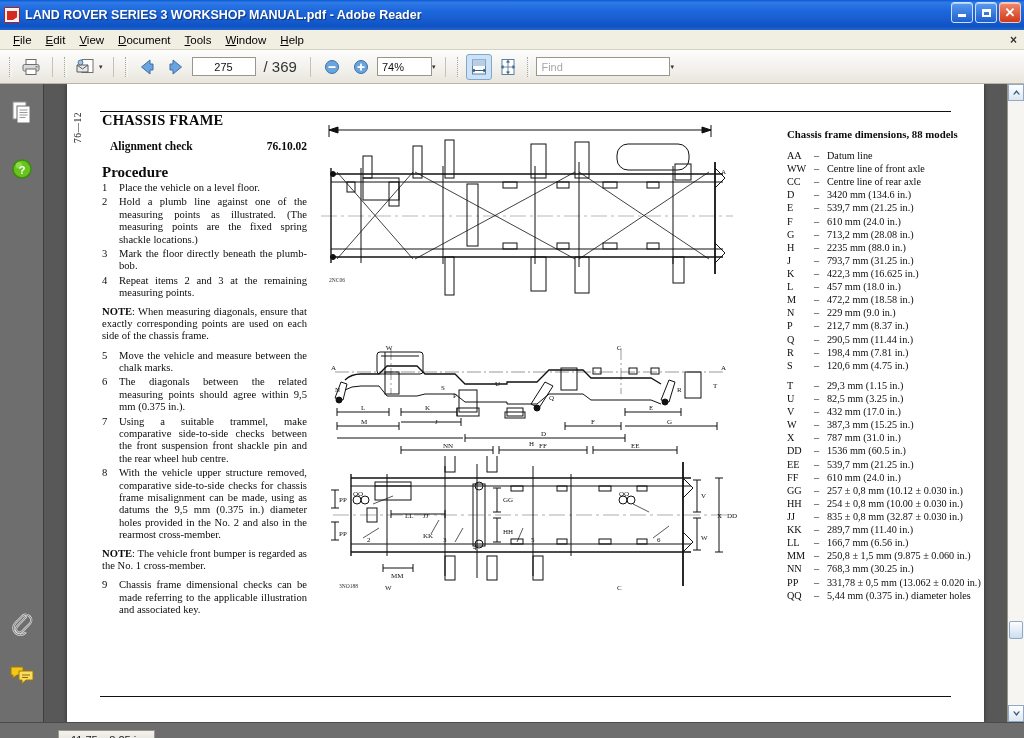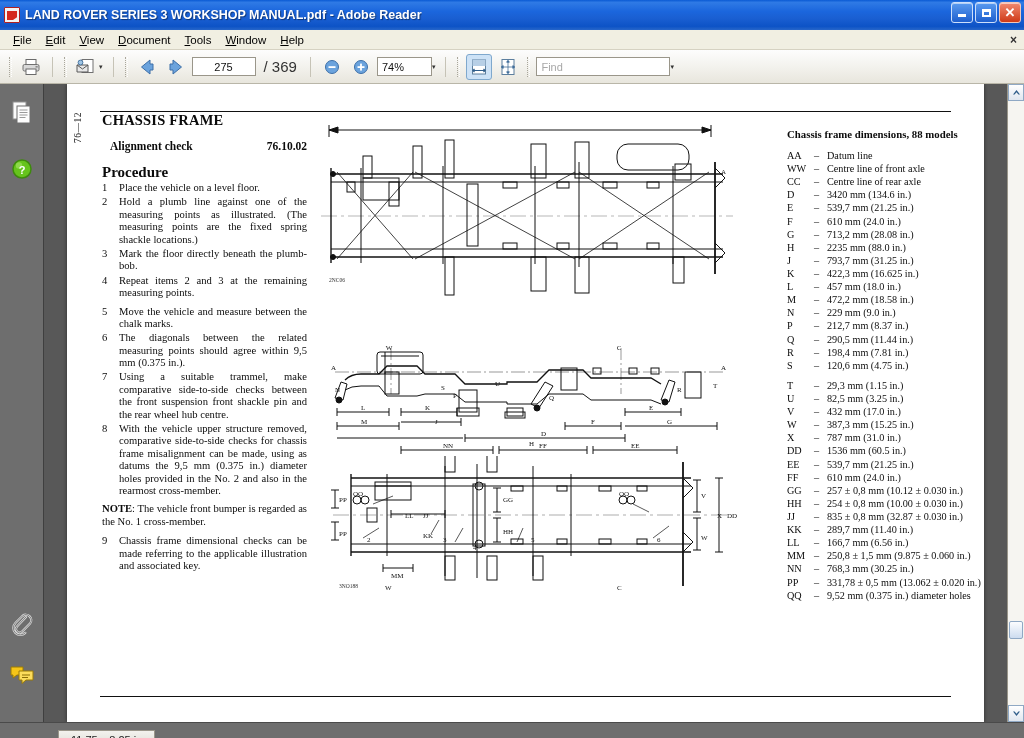--- a/index.html
+++ b/index.html
@@ -352,20 +352,21 @@
           <div class="numrow">
               <span class="n">3</span>
               <span class="t">Mark the floor directly beneath the plumb-bob.</span>
             </div>
           <div class="numrow">
               <span class="n">4</span>
               <span class="t">Repeat items 2 and 3 at the remaining measuring points.</span>
             </div>
         </div>
 
+        <div class="note"><b>NOTE</b><span>: When measuring diagonals, ensure that exactly corresponding points are used on each side of the chassis frame.</span></div>
 
         <div class="numlist">
           <div class="numrow">
               <span class="n">5</span>
               <span class="t">Move the vehicle and measure between the chalk marks.</span>
             </div>
           <div class="numrow">
               <span class="n">6</span>
               <span class="t">The diagonals between the related measuring points should agree within 9,5 mm (0.375 in.).</span>
             </div>
@@ -793,21 +794,21 @@
               <span class="v">768,3 mm (30.25 in.)</span>
             </div>
             <div class="keyrow">
               <span class="k">PP</span>
               <span class="d">–</span>
               <span class="v">331,78 ± 0,5 mm (13.062 ± 0.020 in.)</span>
             </div>
             <div class="keyrow">
               <span class="k">QQ</span>
               <span class="d">–</span>
-              <span class="v">9,52 mm (0.375 in.) diameter holes</span>
+              <span class="v">5,44 mm (0.375 in.) diameter holes</span>
             </div>
           </div>
       </div>
 
     </div>
   </div>
 
   <div id="vscroll">
     <div class="sbtn">
       <svg width="9" height="7" viewBox="0 0 9 7">

